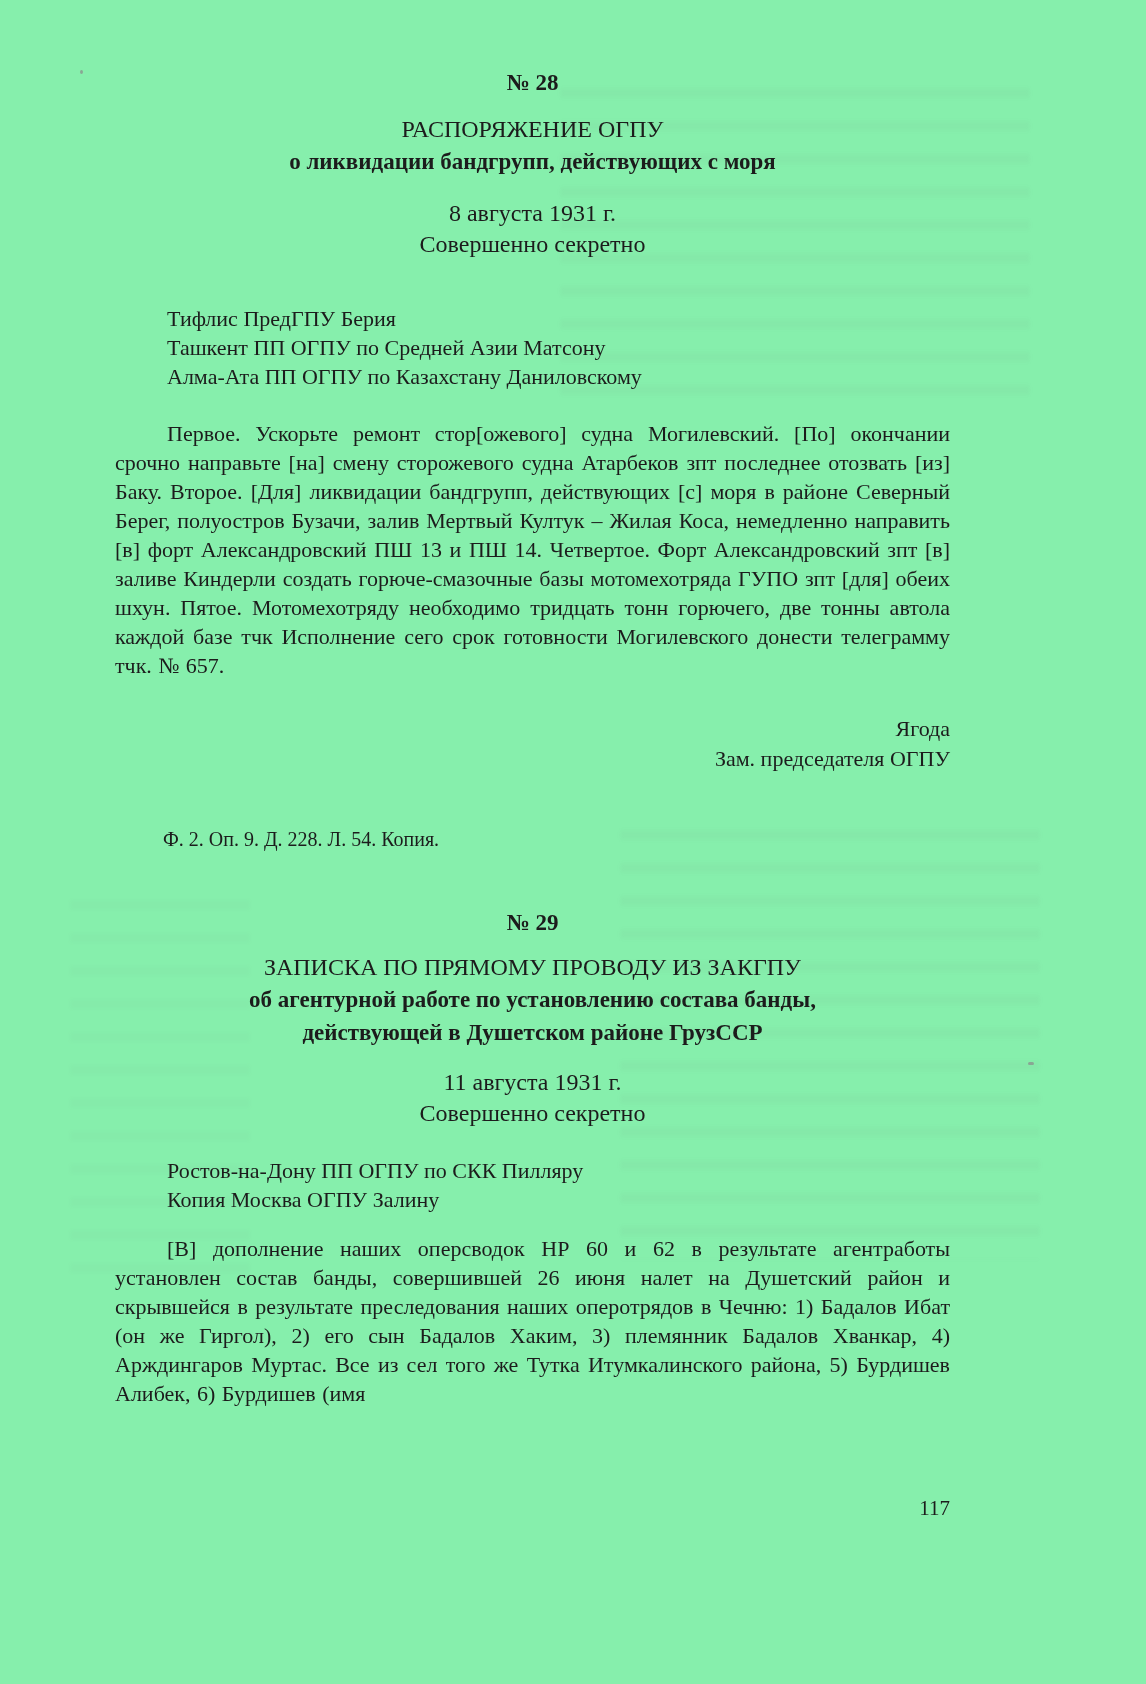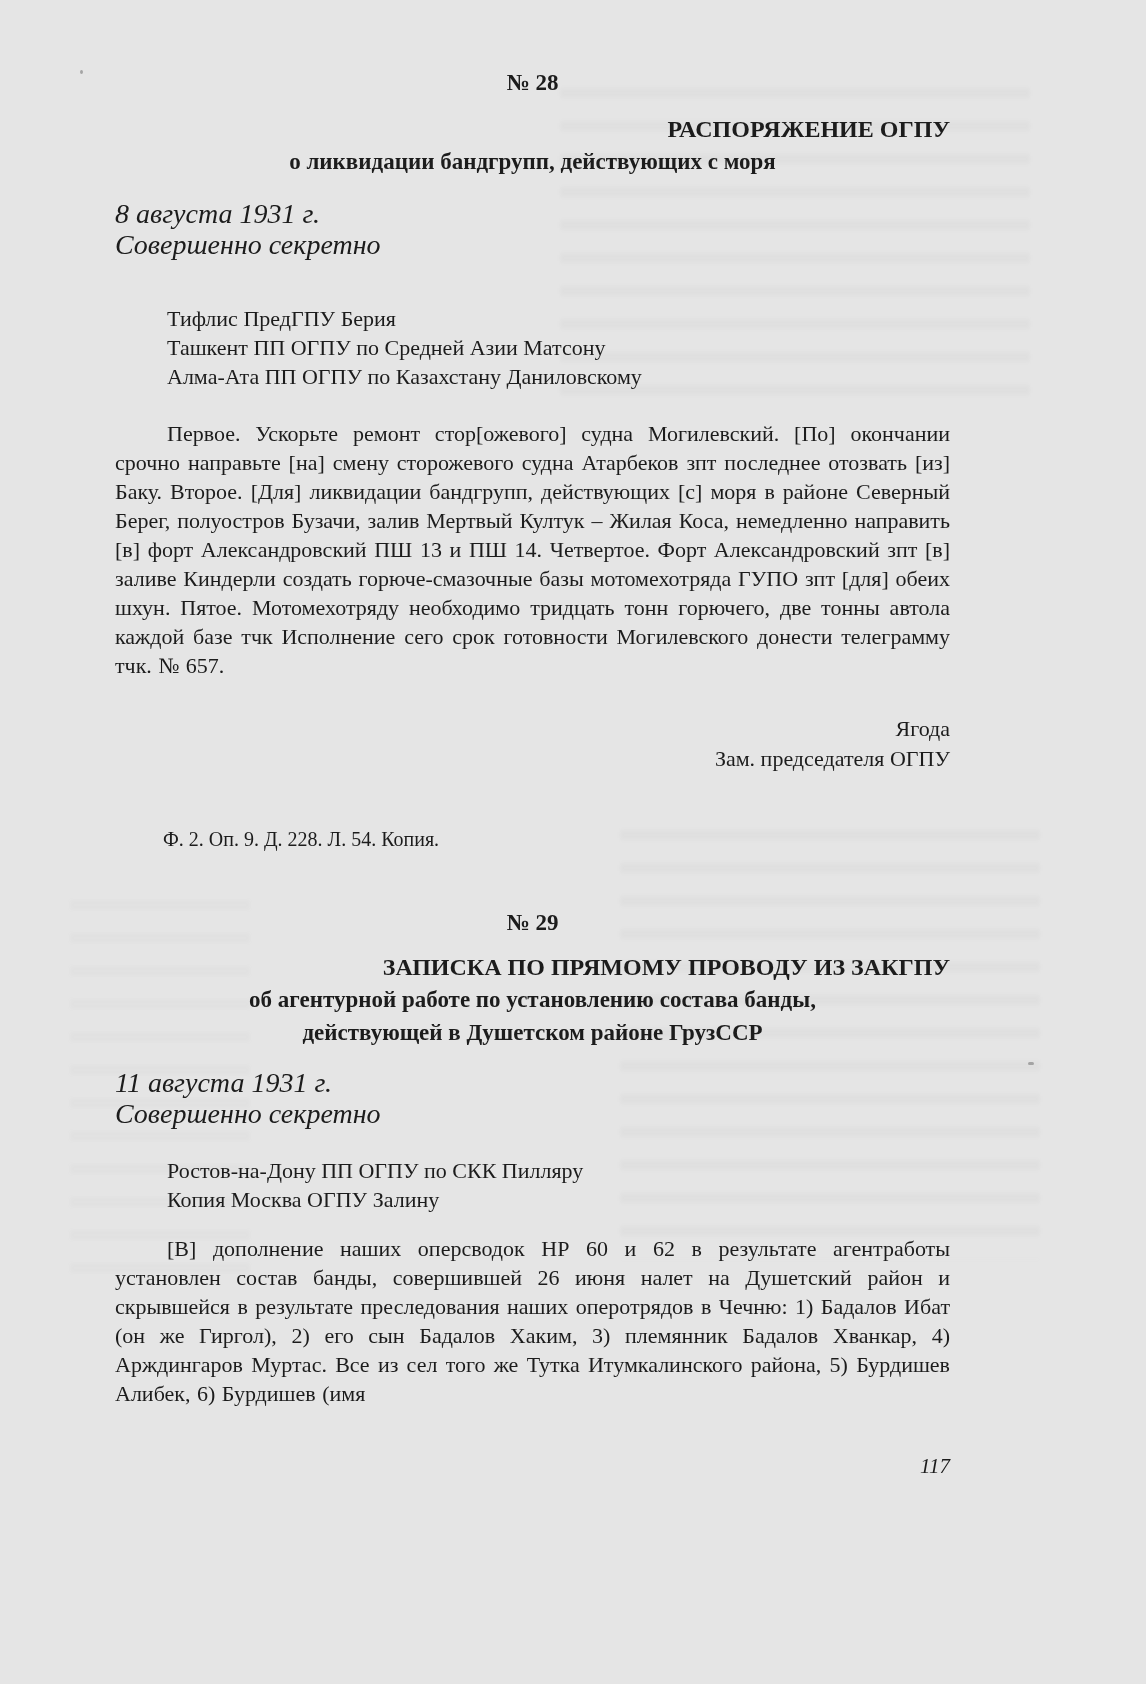--- a/index.html
+++ b/index.html
@@ -5,55 +5,54 @@
   html, body {
     margin: 0;
     padding: 0;
     background: #ffffff;
   }
   .page {
     position: relative;
     width: 1146px;
     height: 1684px;
     margin: 0 auto;
-    background: #e5e5e5;
+    background: #86efac;
     color: #1c1c1c;
     font-family: "Liberation Serif", "DejaVu Serif", serif;
     overflow: hidden;
   }
   .content {
     position: relative;
     padding: 70px 196px 0 115px; 
   }
   
   .doc-number {
     text-align: center;
     font-weight: bold;
     font-size: 23px;
     line-height: 26px;
   }
   .doc-title {
-    text-align: right;
-    font-weight: bold;
+    text-align: center;
+    font-weight: normal;
     font-size: 24px;
     line-height: 31px;
     margin-top: 18px;
   }
   .doc-subtitle {
     text-align: center;
     font-weight: bold;
     font-size: 23px;
     line-height: 33px;
   }
   .right-block {
-    text-align: left;
-    font-size: 28px;
+    text-align: center;
+    font-size: 24px;
     line-height: 31px;
     margin-top: 20px;
-    font-style: italic;
   }
   .addressees {
     margin-top: 44px;
     margin-left: 52px;
     font-size: 22px;
     line-height: 29px;
   }
   .body-par {
     margin: 28px 0 0 0;
     font-size: 22px;
@@ -74,24 +73,23 @@
     line-height: 26px;
     margin-left: 48px;
   }
   .doc29 .doc-number { margin-top: 58px; }
   .doc29 .doc-title  { margin-top: 16px; }
   .doc29 .right-block { margin-top: 18px; }
   .doc29 .addressees { margin-top: 27px; }
   .doc29 .body-par   { margin-top: 20px; }
   .page-number {
     position: absolute;
-    top: 1454px;
+    top: 1496px;
     right: 196px;
     font-size: 21px;
-    font-style: italic;
   }
   
   .ghost {
     position: absolute;
     pointer-events: none;
     filter: blur(2px);
     opacity: 0.45;
     background-image: repeating-linear-gradient(
       to bottom,
       rgba(110, 110, 110, 0.10) 0px, rgba(110, 110, 110, 0.10) 10px,

